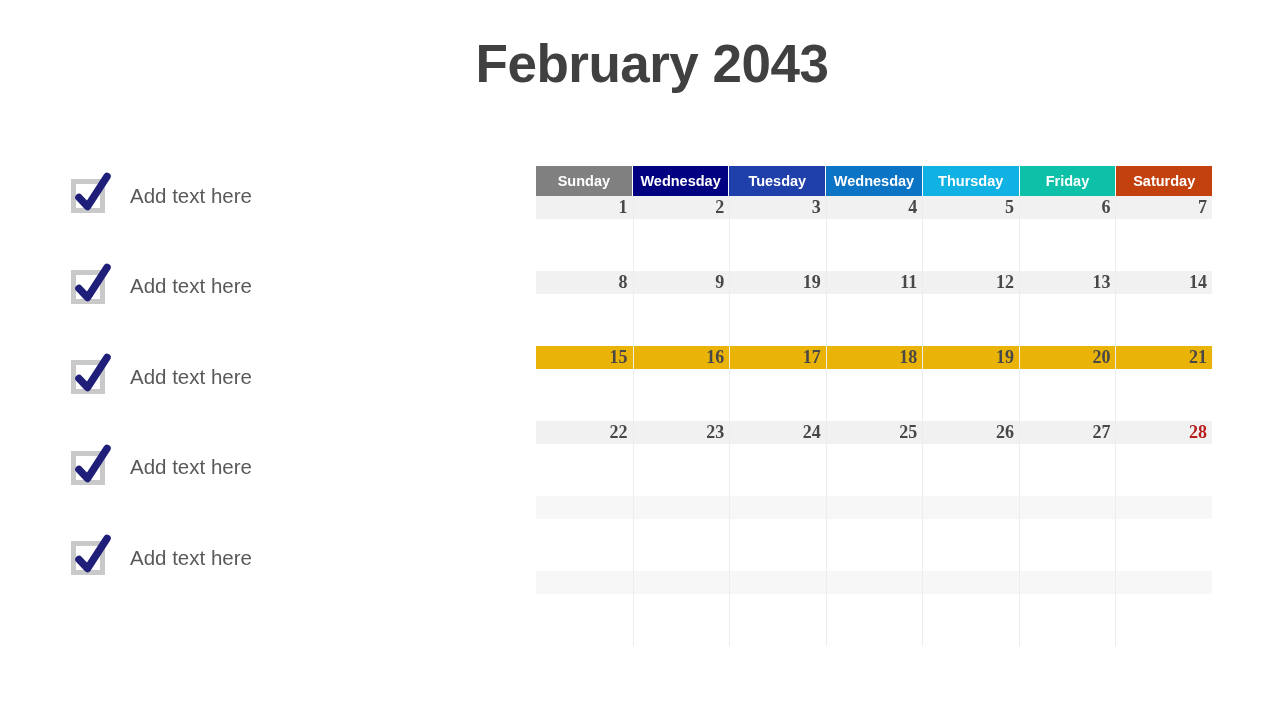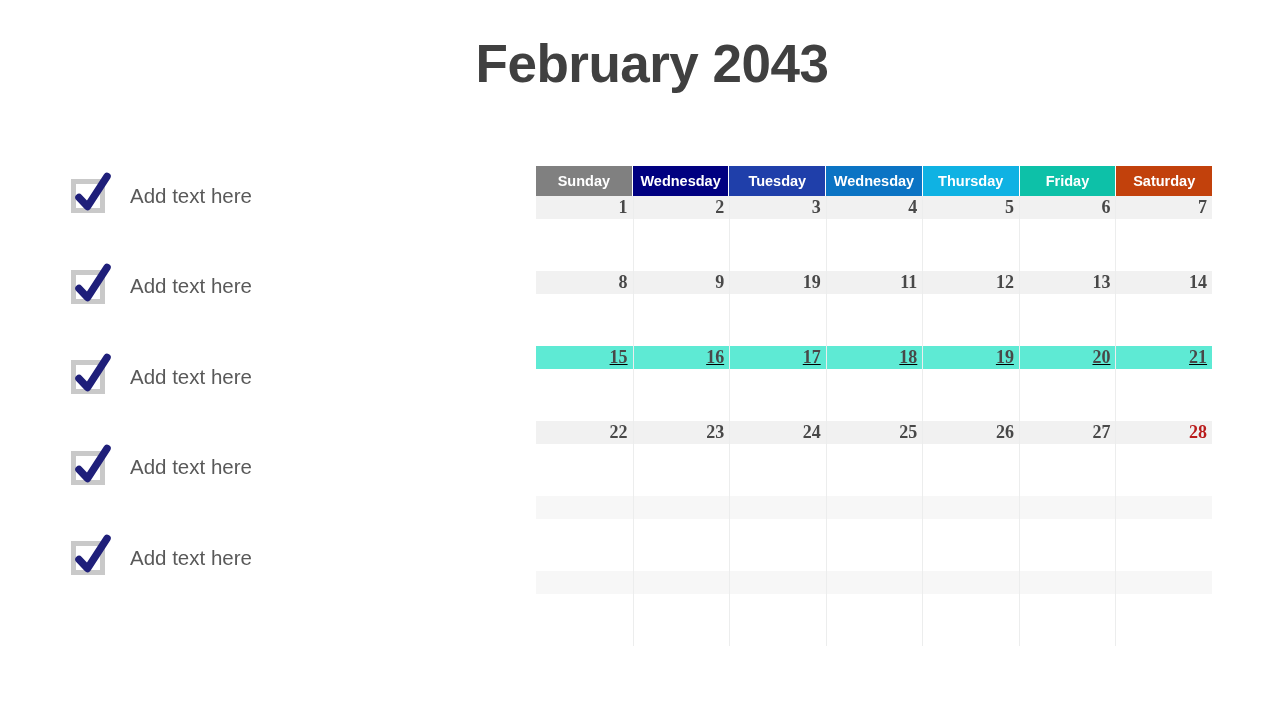--- a/index.html
+++ b/index.html
@@ -283,21 +283,21 @@
           <div class="col-rule-cell" style="border-left-color: transparent;"></div>
           <div class="col-rule-cell" style="border-left-color: rgb(236, 237, 237);"></div>
           <div class="col-rule-cell" style="border-left-color: rgb(236, 237, 237);"></div>
           <div class="col-rule-cell" style="border-left-color: rgb(236, 237, 237);"></div>
           <div class="col-rule-cell" style="border-left-color: rgb(236, 237, 237);"></div>
           <div class="col-rule-cell" style="border-left-color: rgb(236, 237, 237);"></div>
           <div class="col-rule-cell" style="border-left-color: rgb(236, 237, 237);"></div>
         </div>
       </div>
       <div class="cal-week">
-        <div class="date-band" style="background: #5eead4; text-decoration: underline;">
+        <div class="date-band" style="background: #eab308;">
           <div class="date-cell" style="color: rgb(72, 72, 72);">15</div>
           <div class="date-cell" style="color: rgb(72, 72, 72);">16</div>
           <div class="date-cell" style="color: rgb(72, 72, 72);">17</div>
           <div class="date-cell" style="color: rgb(72, 72, 72);">18</div>
           <div class="date-cell" style="color: rgb(72, 72, 72);">19</div>
           <div class="date-cell" style="color: rgb(72, 72, 72);">20</div>
           <div class="date-cell" style="color: rgb(72, 72, 72); text-align: right;">21</div>
         </div>
         <div class="week-body">
           <div class="week-body-cell" style="border-left-color: transparent;"></div>

